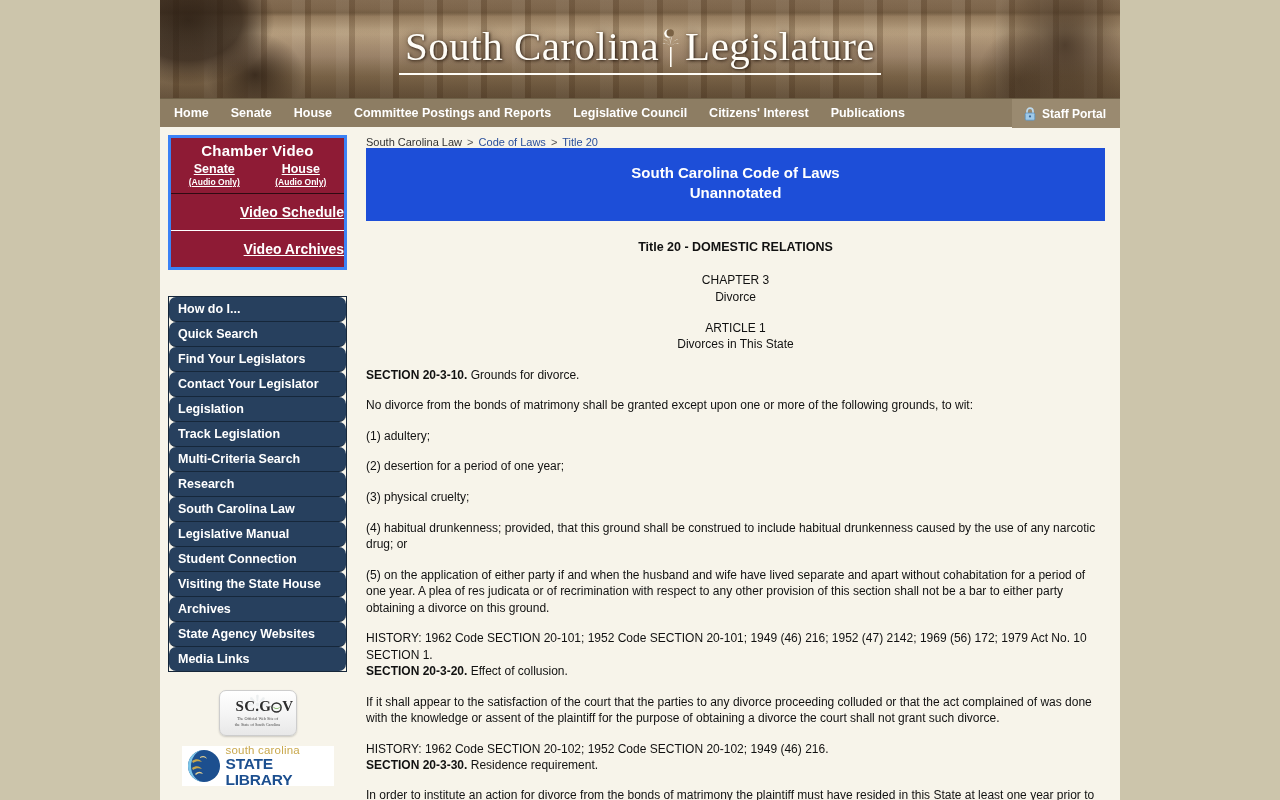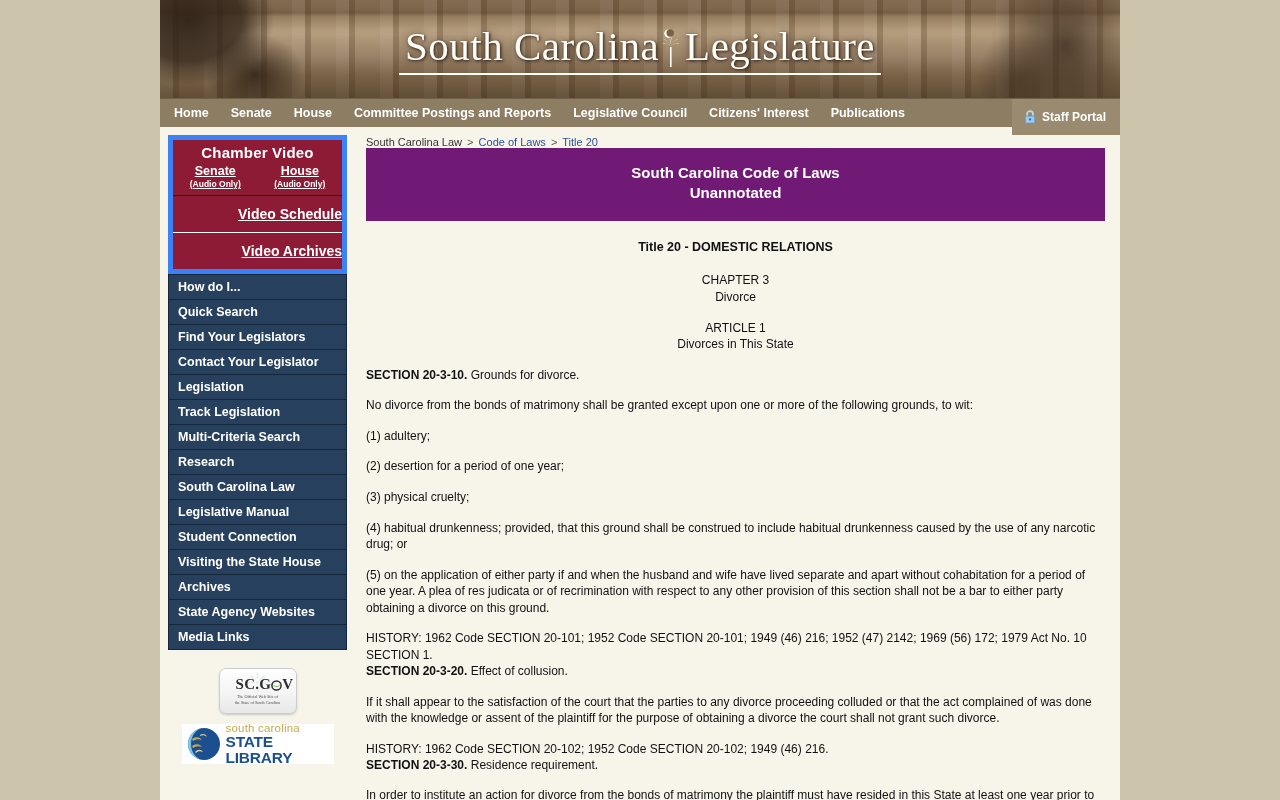--- a/index.html
+++ b/index.html
@@ -95,21 +95,21 @@
     text-decoration: none;
     padding: 8px 11px;
     line-height: 29px;
     white-space: nowrap;
     cursor: pointer;
   }
   .nav-item:first-child { padding-left: 14px; }
   #staff-portal {
     position: absolute;
     right: 0; top: 0;
-    height: 36px;
+    height: 29px;
     display: flex;
     align-items: center;
     gap: 6px;
     padding: 0 14px 0 12px;
     background: #9a8a70;
     color: #fff;
     font-size: 12px;
     font-weight: bold;
     cursor: pointer;
   }
@@ -123,23 +123,23 @@
   }
   #sidebar {
     width: 195px;
     flex: 0 0 195px;
     padding: 8px 8px 0 8px;
     background: #f7f4ea;
   }
   
   #chamber-video {
     background: #8e1b35;
-    border: 5px solid #3b82f6;
+    border: 3px solid #3b82f6;
     color: #fff;
-    margin-bottom: 0;
+    margin-bottom: 26px;
   }
   #cv-title {
     text-align: center;
     font-size: 15px;
     font-weight: bold;
     padding: 4px 0 3px 0;
     letter-spacing: .2px;
   }
   #cv-chambers {
     display: flex;
@@ -185,20 +185,21 @@
   .menu-item {
     display: block;
     background: #27405e;
     color: #ffffff;
     font-size: 12.5px;
     font-weight: bold;
     padding: 5px 0 5px 9px;
     border-bottom: 1px solid #16273a;
     text-decoration: none;
     cursor: pointer;
+    border-radius: 7px;
   }
   .menu-item:last-child { border-bottom: none; }
   
   #logos { padding: 2px 0 0 0; }
   .logo-box { display: flex; justify-content: center; margin-bottom: 10px; }
   #scgov-logo {
     width: 78px; height: 46px;
     background: linear-gradient(180deg,#ffffff 0%, #f4f4f4 55%, #e8e8e8 100%);
     border: 1px solid #cdcdcd;
     border-radius: 7px;
@@ -255,21 +256,21 @@
     overflow: hidden;
   }
   #breadcrumb {
     font-size: 11px;
     color: #333;
     white-space: nowrap;
   }
   #breadcrumb a { color: #2a4f9b; text-decoration: none; cursor: pointer; }
   .crumb-sep { color: #555; padding: 0 2px; }
   #code-banner {
-    background: #701a75;
+    background: #1d4ed8;
     color: #ffffff;
     text-align: center;
     font-size: 15px;
     font-weight: bold;
     padding: 15px 0 17px 0;
     line-height: 1.35;
     margin-bottom: 18px;
   }
   .doc-center { text-align: center; font-size: 12px; color: #111; line-height: 1.35; }
   #doc-title { font-weight: bold; font-size: 12.5px; margin-bottom: 17px; }

